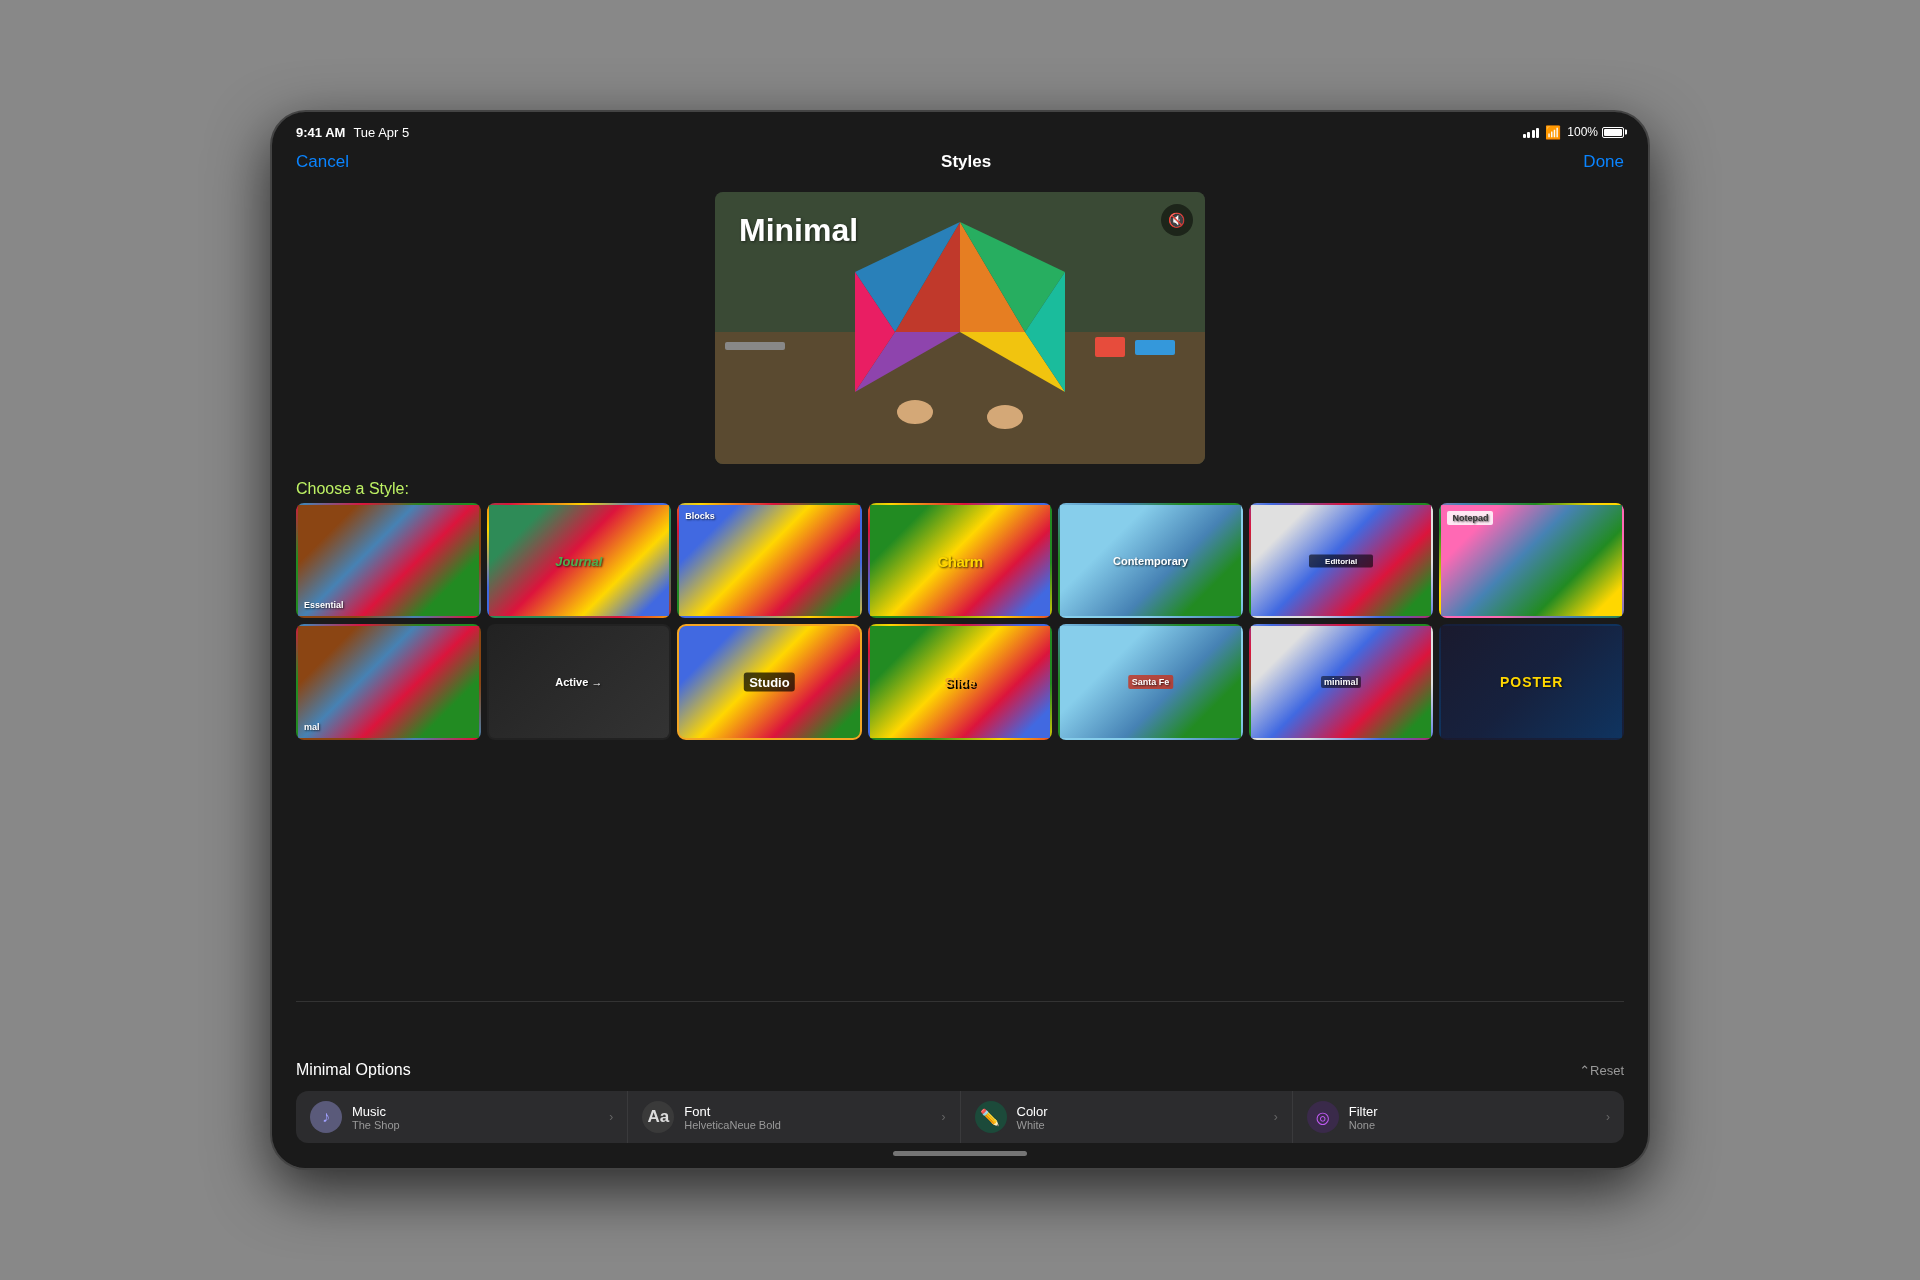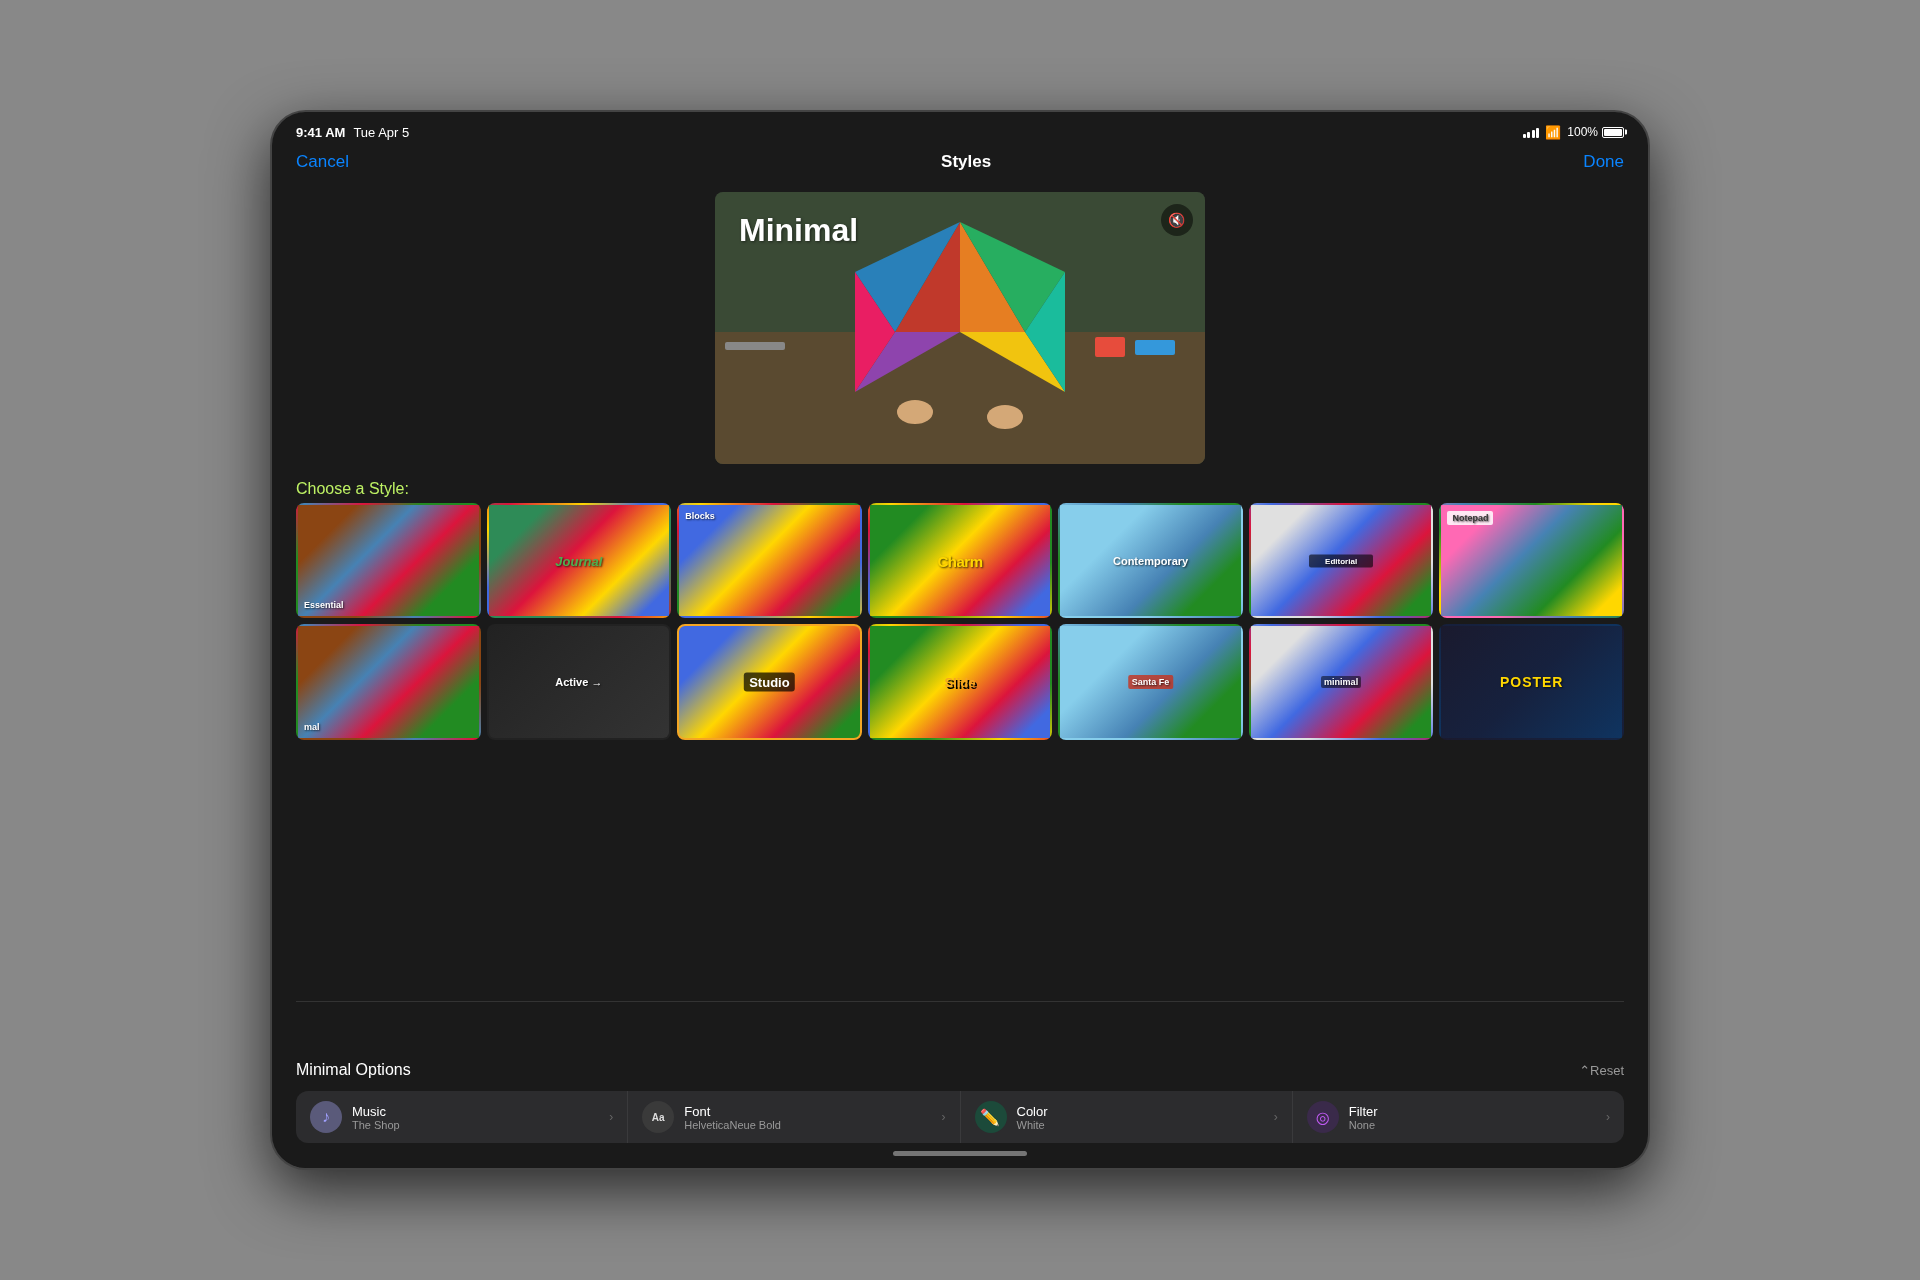--- a/index.html
+++ b/index.html
@@ -216,20 +216,21 @@
       aspect-ratio: 1.6/1;
       border-radius: 8px;
       overflow: hidden;
       cursor: pointer;
       position: relative;
       border: 2px solid transparent;
     }
 
     .style-item.selected {
       border-color: #f5a623;
+      border-radius: 9px;
     }
 
     .style-label {
       color: #fff;
       font-size: 11px;
       font-weight: 600;
       position: absolute;
       text-shadow: 1px 1px 2px rgba(0,0,0,0.7);
       z-index: 2;
     }
@@ -300,21 +301,21 @@
       height: 32px;
       border-radius: 50%;
       display: flex;
       align-items: center;
       justify-content: center;
       font-size: 16px;
       flex-shrink: 0;
     }
 
     .option-icon.music { background: #5a5a7a; color: #a0a0ff; }
-    .option-icon.font { background: #3a3a3a; color: #ddd; font-size: 10px; font-weight: 700; }
+    .option-icon.font { background: #3a3a3a; color: #ddd; font-size: 17px; font-weight: 700; }
     .option-icon.color { background: #1c4a3a; color: #4cd964; }
     .option-icon.filter { background: #3a2a4a; color: #bf5af2; }
 
     .option-text {
       flex: 1;
     }
 
     .option-name {
       color: #fff;
       font-size: 13px;

